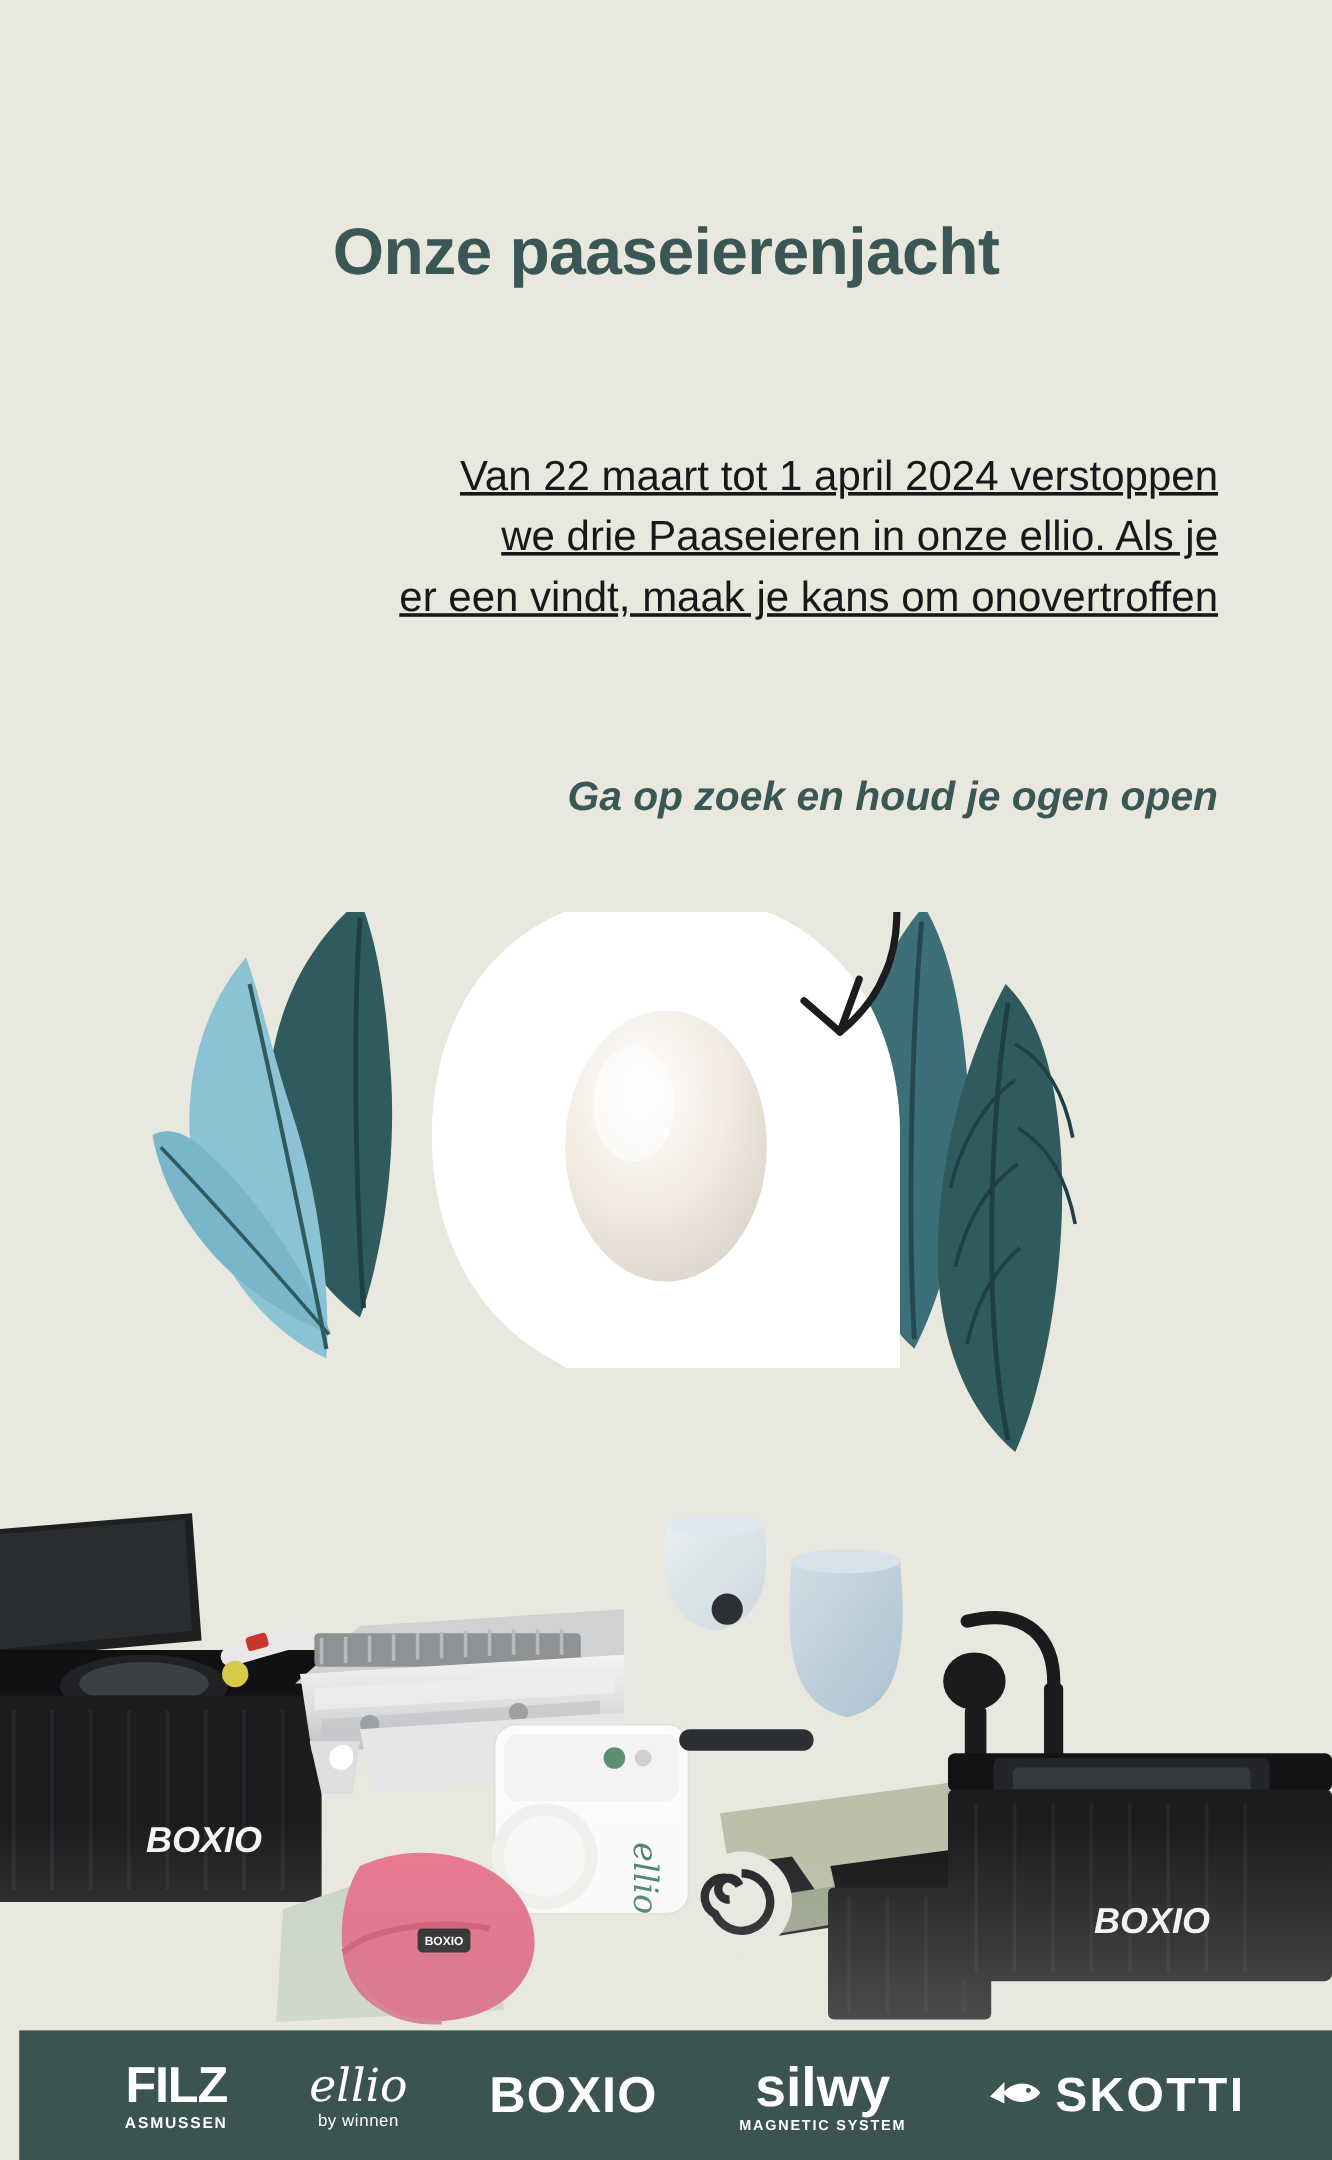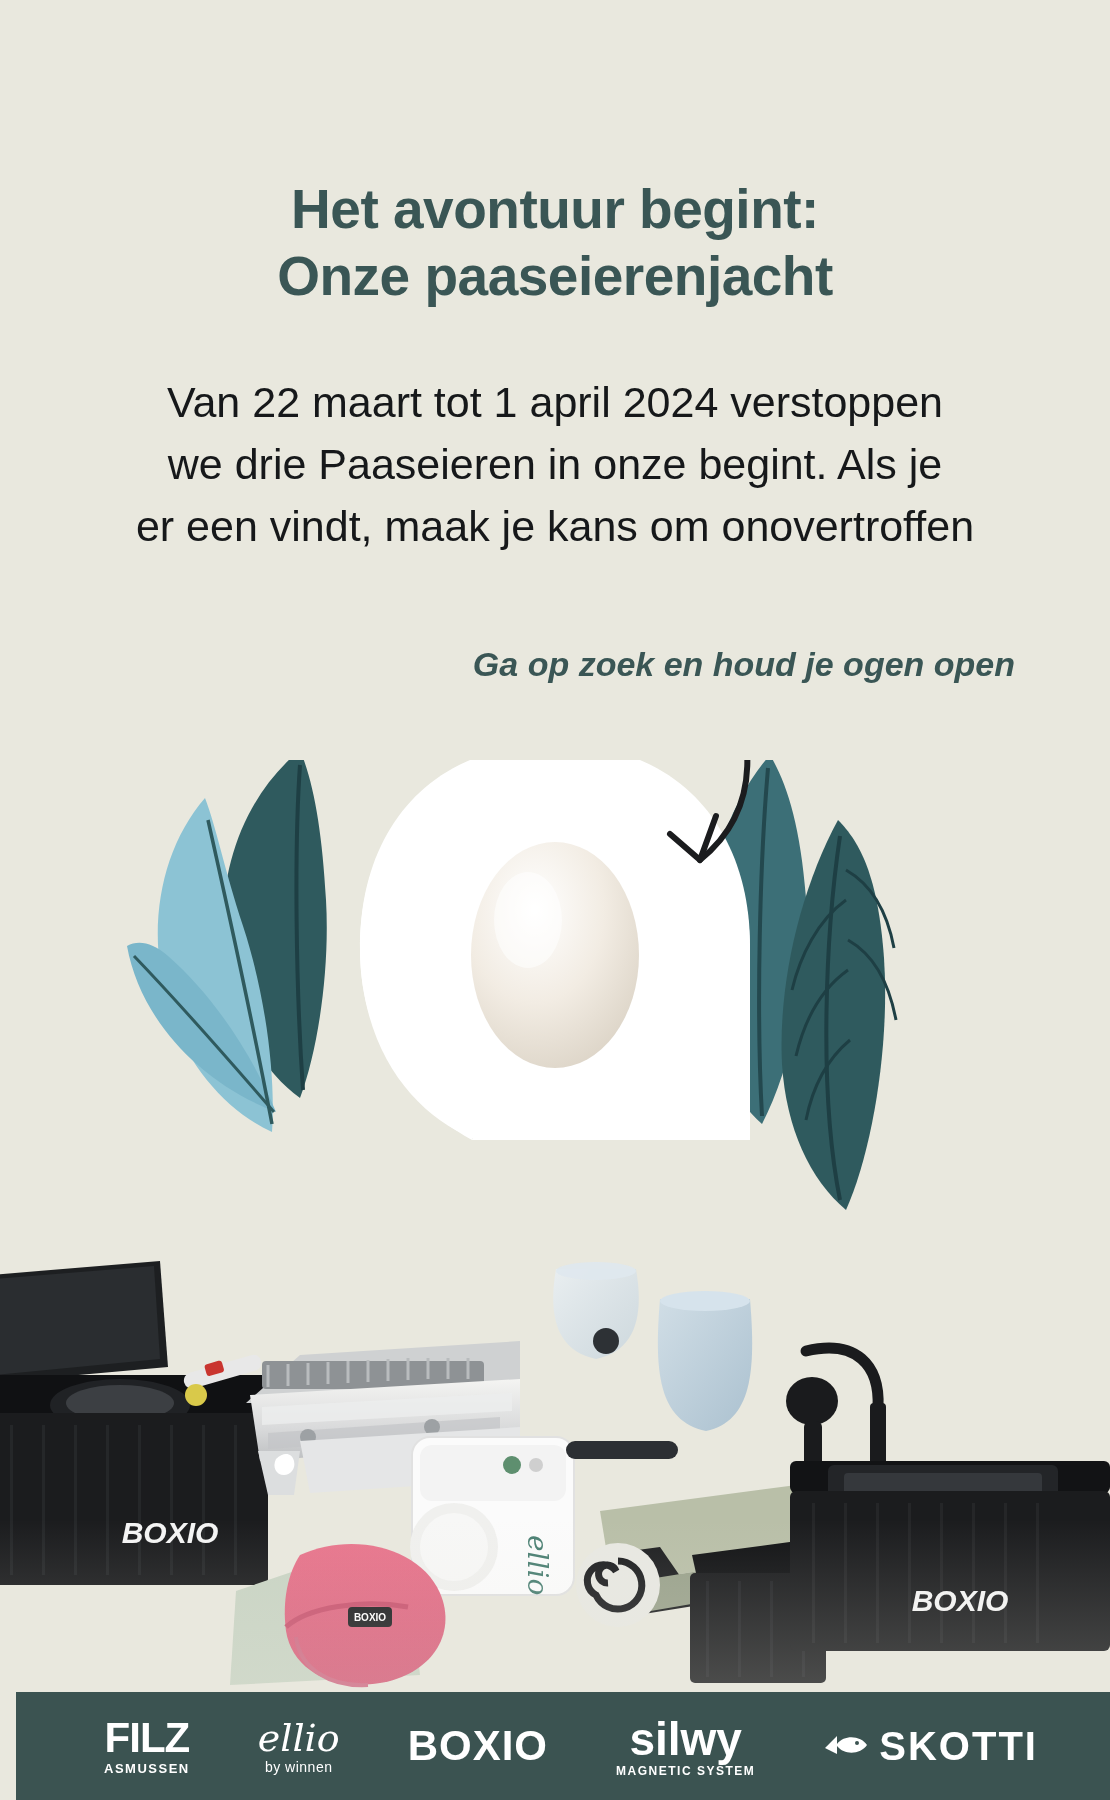--- a/index.html
+++ b/index.html
@@ -38,24 +38,25 @@
   .headline .line {
     display: block;
   }
 
   
   .bodytext {
     position: absolute;
     top: 372px;
     left: 95px;
     width: 920px;
-    text-align: center;
+    text-align: right;
     color: #16181a;
-    font-size: 43px;
+    font-size: 35px;
     line-height: 1.44;
+    text-decoration: underline;
   }
   .bodytext .line { display: block; }
 
   
   .cta {
     position: absolute;
     top: 640px;
     left: 95px;
     width: 920px;
     text-align: right;
@@ -135,27 +136,26 @@
   .brand.silwy .sub { font-size: 12px; }
   .brand.skotti { display: flex; align-items: center; gap: 10px; }
   .brand.skotti .main { font-size: 40px; letter-spacing: 2px; }
 </style>
 </head>
 <body>
 
 <div class="poster">
 
   <div class="headline">
-    <span class="line">Het avontuur begint:</span>
     <span class="line">Onze paaseierenjacht</span>
   </div>
 
   <div class="bodytext">
     <span class="line">Van 22 maart tot 1 april 2024 verstoppen</span>
-    <span class="line">we drie Paaseieren in onze begint. Als je</span>
+    <span class="line">we drie Paaseieren in onze ellio. Als je</span>
     <span class="line">er een vindt, maak je kans om onovertroffen</span>
   </div>
 
   <div class="cta">
     <span class="line">Ga op zoek en houd je ogen open</span>
   </div>
 
   <div class="illustration">
     <svg width="1110" height="490" viewBox="0 0 1110 490" xmlns="http://www.w3.org/2000/svg">
       <defs>

